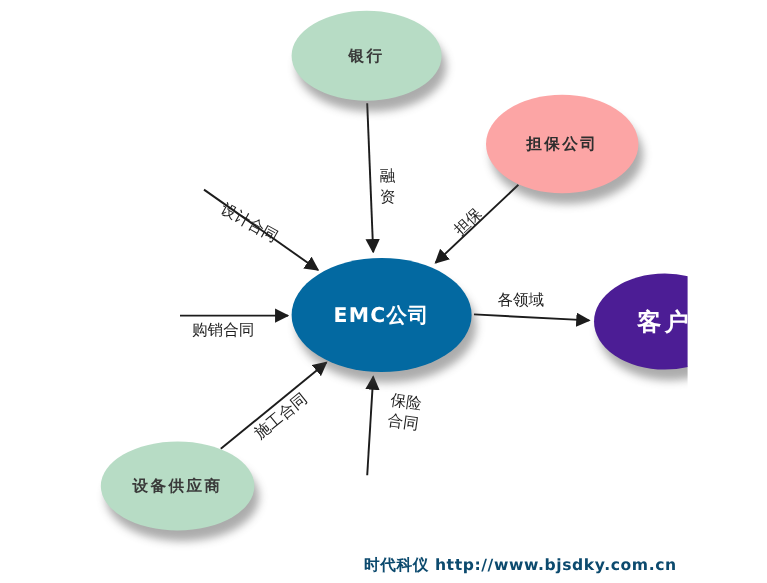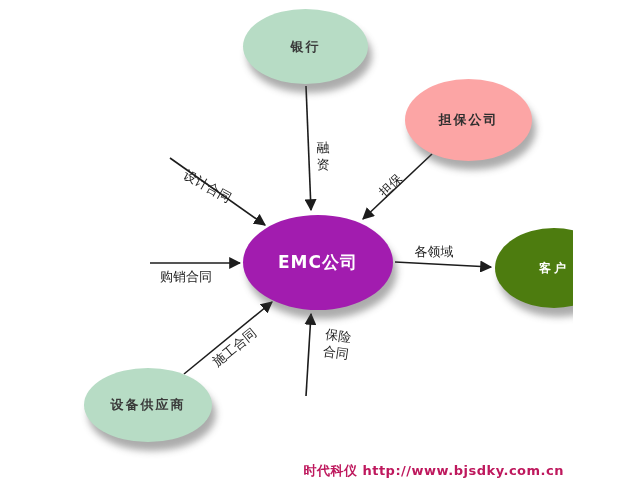--- a/index.html
+++ b/index.html
@@ -22,22 +22,22 @@
     justify-content: center;
     font-size: 13px;
     font-weight: 600;
     color: #3a3a3a;
     letter-spacing: 2px;
     box-shadow: 4px 9px 7px rgba(70, 70, 70, 0.45);
     text-align: center;
   }
   .green      { background: #b7dcc5; }
   .blue-light { background: #fca5a5; color: #2e2e2e; }
-  .blue       { background: #a21caf; color: #ffffff; font-size: 17px; font-weight: bold; letter-spacing: 1px; }
-  .orange     { background: #4d7c0f; color: #ffffff; font-size: 12px; font-weight: bold; letter-spacing: 3px; }
+  .blue       { background: #0369a1; color: #ffffff; font-size: 17px; font-weight: bold; letter-spacing: 1px; }
+  .orange     { background: #4c1d95; color: #ffffff; font-size: 20px; font-weight: bold; letter-spacing: 3px; }
 
   #node-bank         { left: 243px; top: 9px;   width: 125px; height: 75px; }
   #node-design       { left: 66px;  top: 92px;  width: 128px; height: 74px; }
   #node-guarantee    { left: 405px; top: 79px;  width: 127px; height: 82px; }
   #node-supplier     { left: 7px;   top: 230px; width: 138px; height: 74px; letter-spacing: 1px; }
   #node-emc          { left: 243px; top: 215px; width: 150px; height: 95px; }
   #node-customer     { left: 495px; top: 228px; width: 118px; height: 80px; }
   #node-construction { left: 84px;  top: 368px; width: 128px; height: 74px; }
   #node-insurance    { left: 243px; top: 398px; width: 125px; height: 74px; }
 
@@ -60,21 +60,21 @@
   #el-insurance    { left: 337px; top: 345px; width: 28px; transform: translate(-50%,-50%) rotate(8deg); }
   #el-fields       { left: 434px; top: 252px; white-space: nowrap; text-align: right; }
 
   
   .watermark {
     position: absolute;
     right: 9px;
     bottom: 6px;
     font-size: 13px;
     font-weight: bold;
-    color: #be185d;
+    color: #0c4a6e;
     letter-spacing: 0.5px;
   }
 </style>
 </head>
 <body>
 
 <div class="canvas">
 
   <svg class="edges" viewBox="0 0 639 486">
     <defs>

